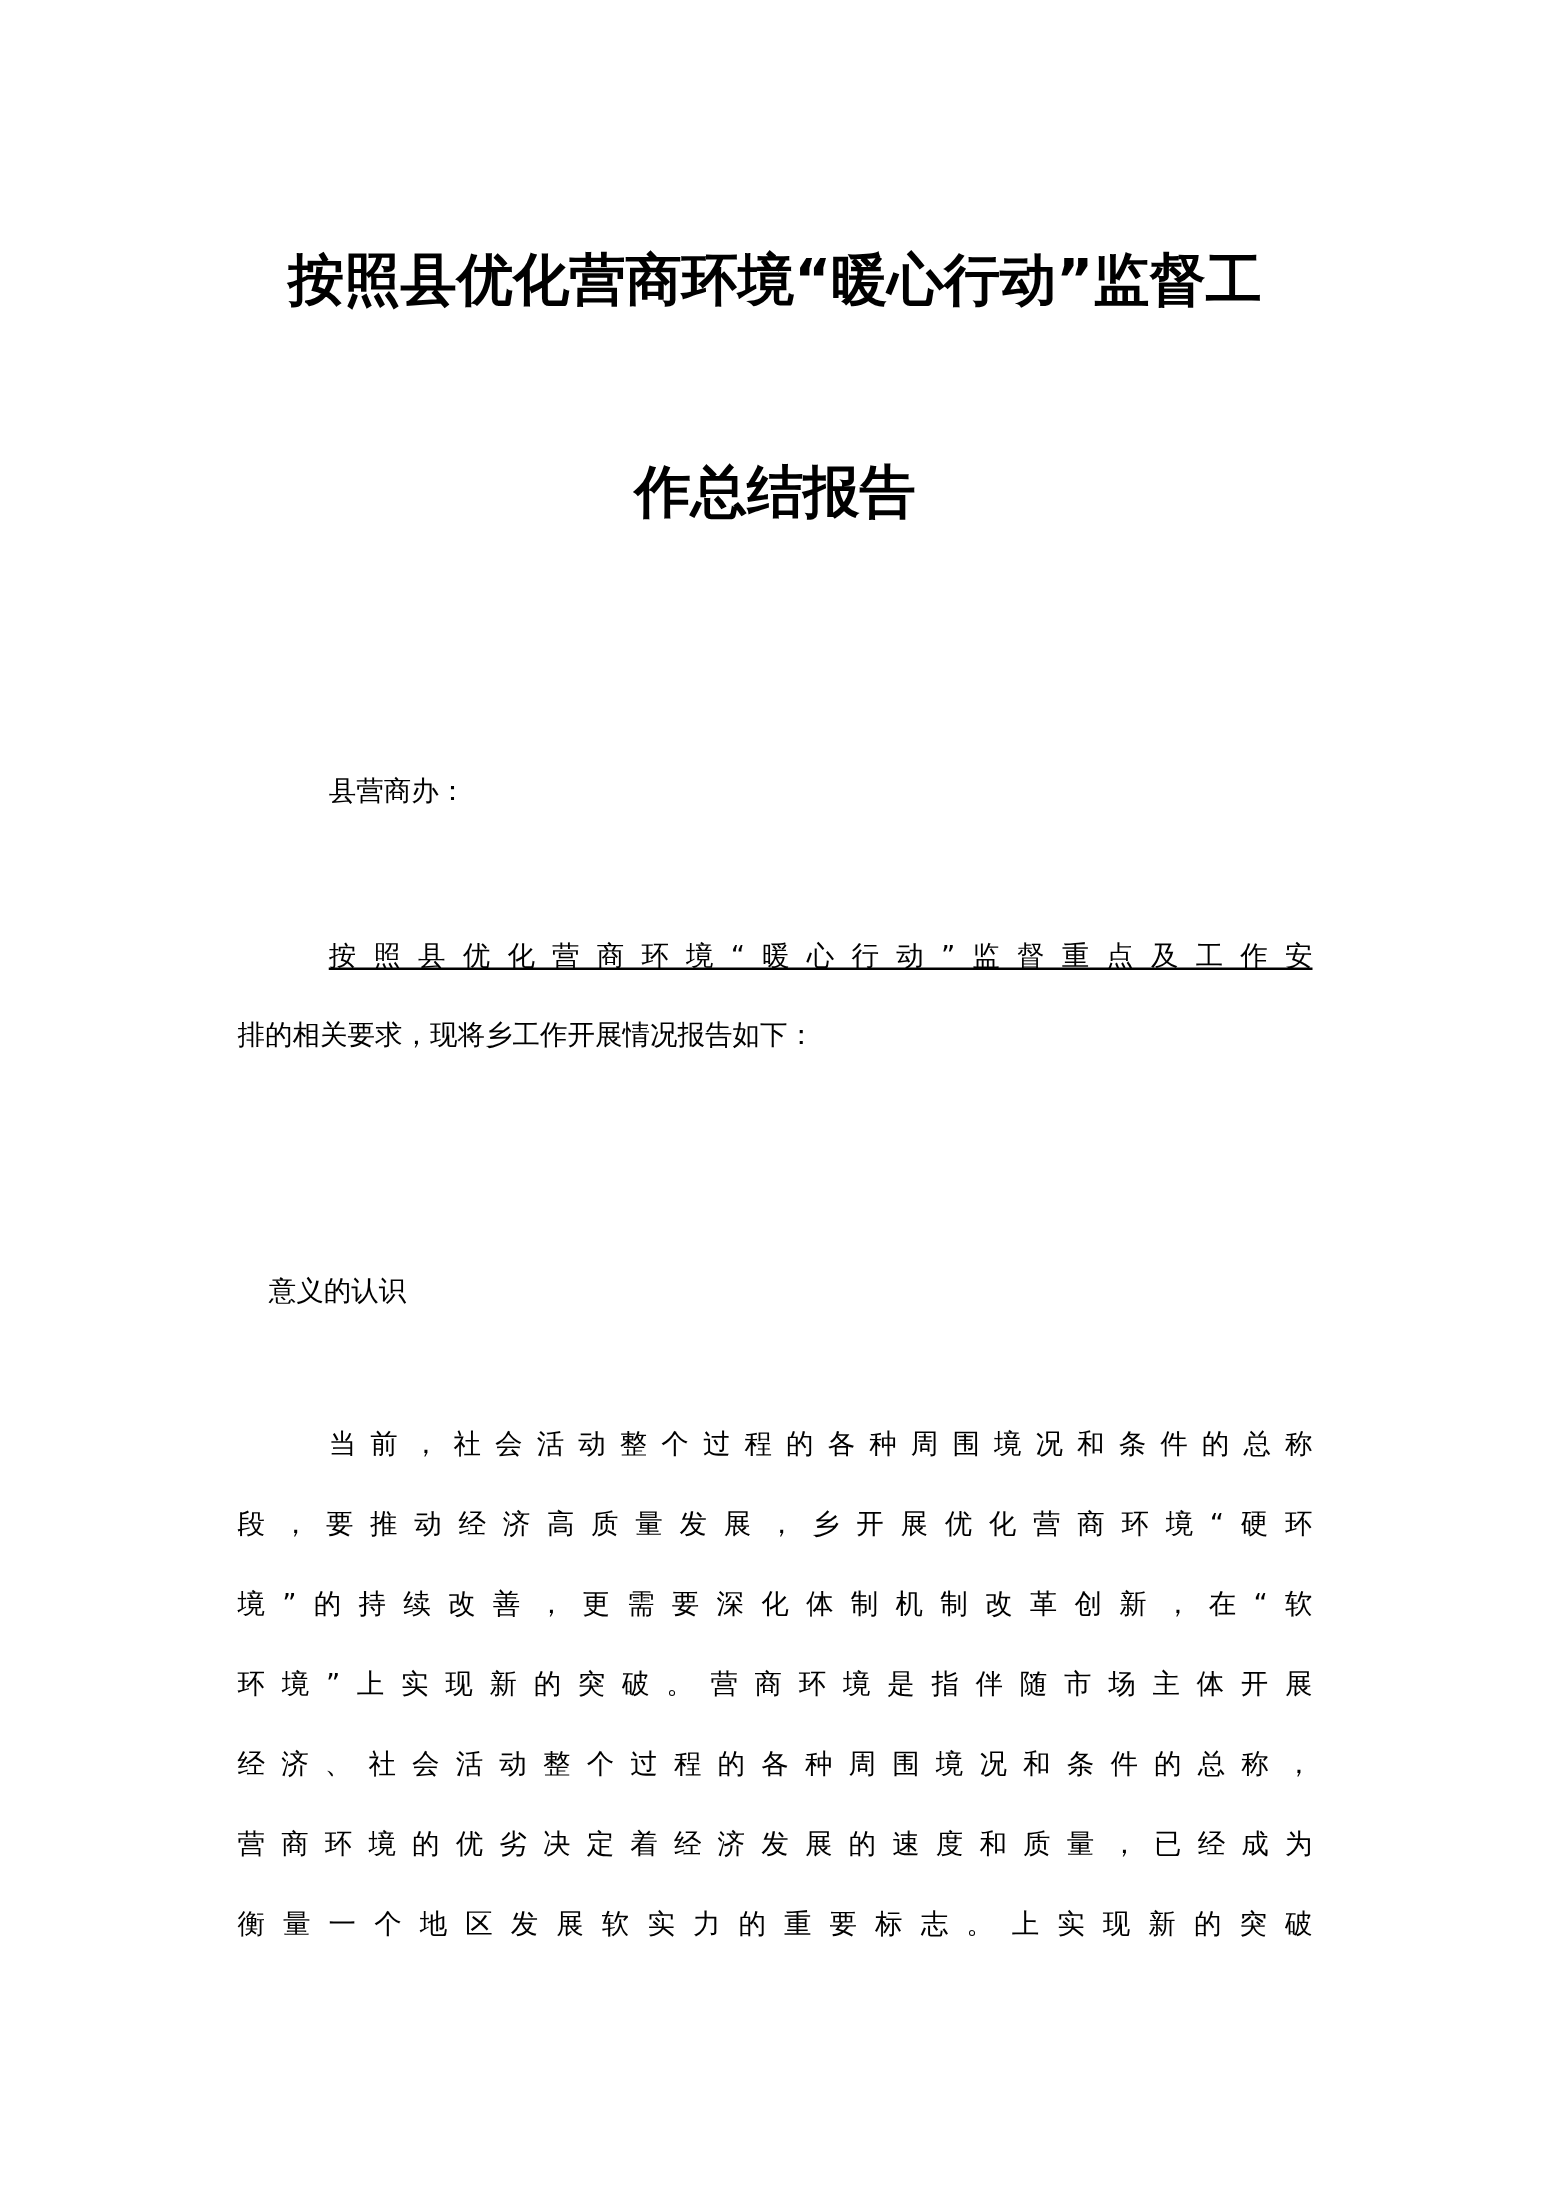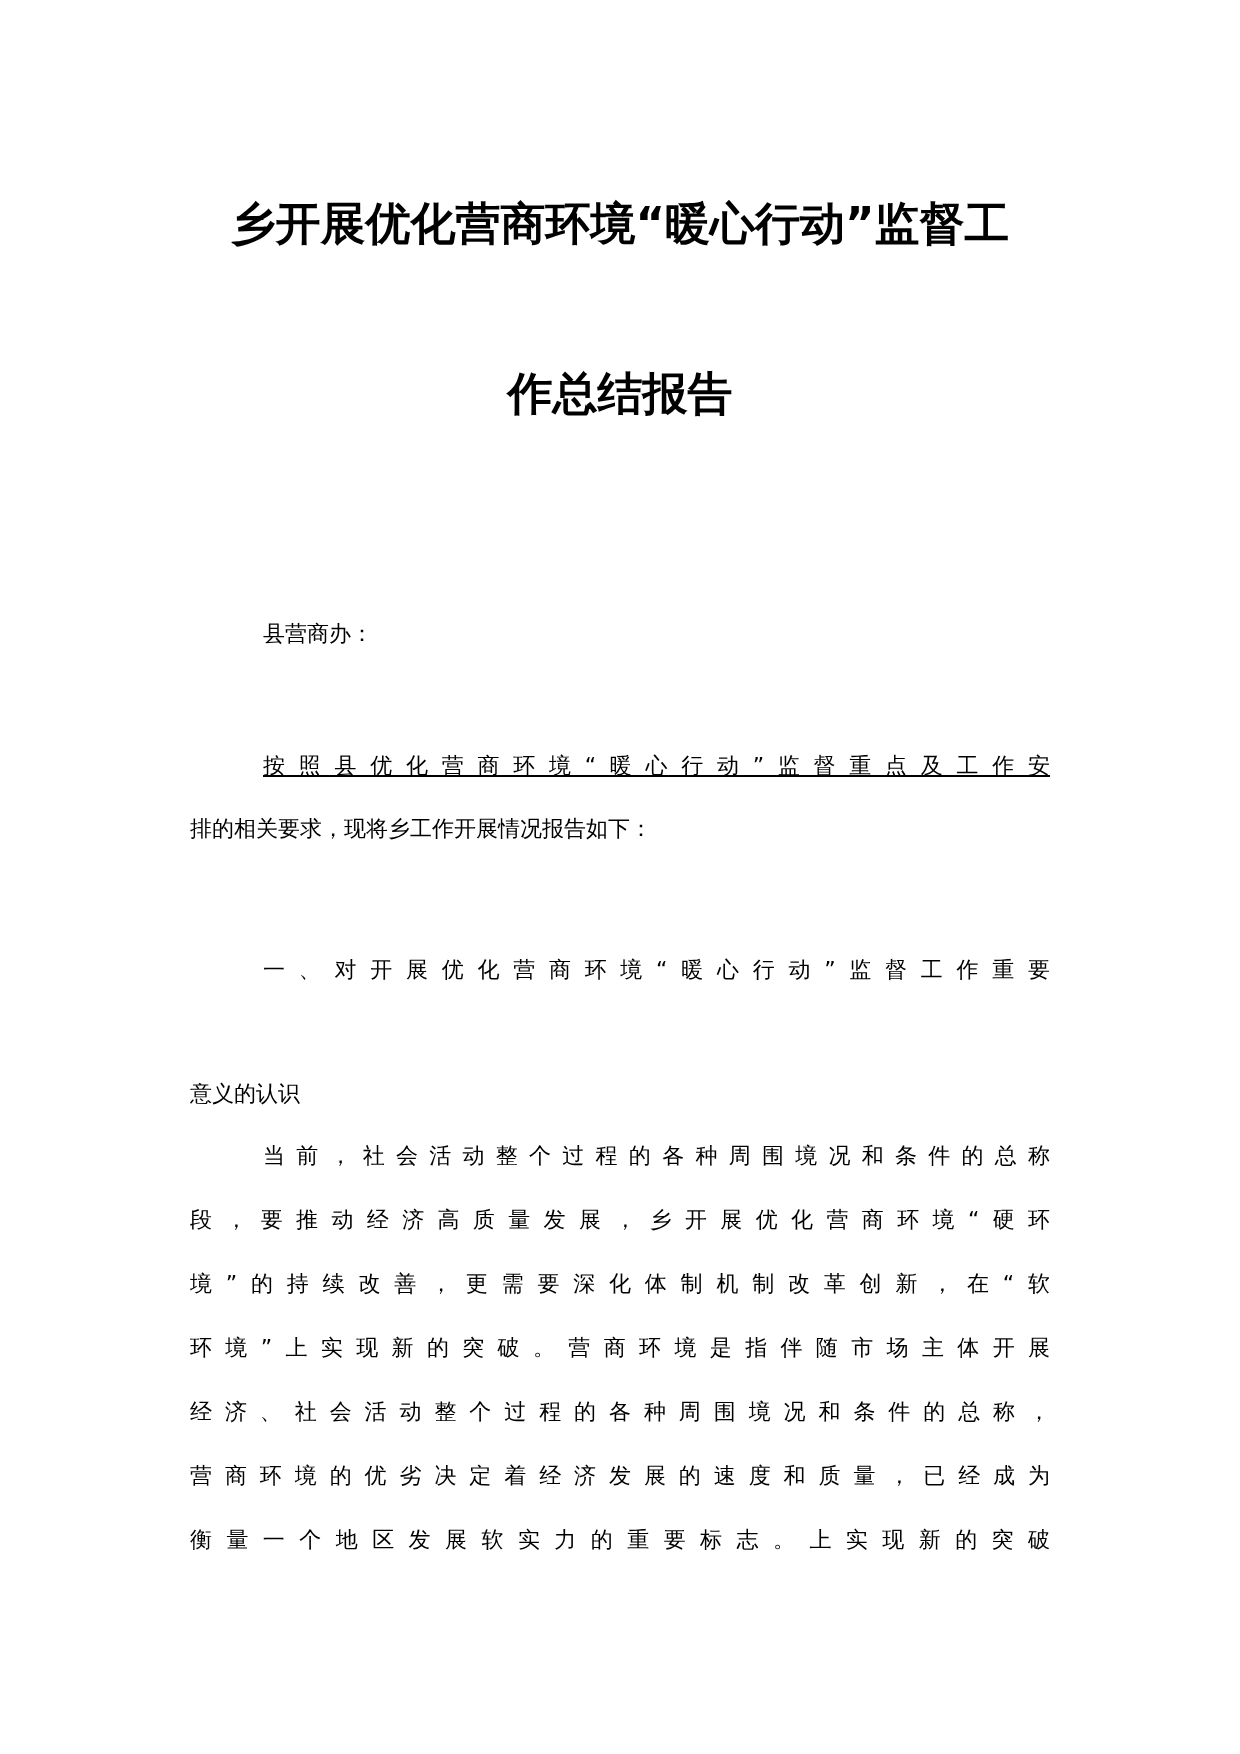--- a/index.html
+++ b/index.html
@@ -43,33 +43,32 @@
   }
   .ind {
     text-indent: 73px;
   }
 </style>
 </head>
 <body>
 
 <div class="page">
 
-  <div class="title-line" style="top:196px;">乡开展优化营商环境“暖心行动”监督工</div>
+  <div class="title-line" style="top:196px;">按照县优化营商环境“暖心行动”监督工</div>
 
   <div class="title-line" style="top:366px;">作总结报告</div>
 
   <div class="doc-line ind" style="top:612px;">县营商办：</div>
 
   <div class="doc-line ind jfull" style="top:744px;text-decoration:underline;">按照县优化营商环境“暖心行动”监督重点及工作安</div>
 
   <div class="doc-line" style="top:807px;">排的相关要求，现将乡工作开展情况报告如下：</div>
 
-  <div class="doc-line ind jfull" style="top:948px;">一、对开展优化营商环境“暖心行动”监督工作重要</div>
 
-  <div class="doc-line" style="top:1072px;">意义的认识</div>
+  <div class="doc-line" style="top:1012px;margin-left:25px;">意义的认识</div>
 
   <div class="doc-line ind jfull" style="top:1134px;">当前，社会活动整个过程的各种周围境况和条件的总称</div>
 
   <div class="doc-line jfull" style="top:1198px;">段，要推动经济高质量发展，乡开展优化营商环境“硬环</div>
 
   <div class="doc-line jfull" style="top:1262px;">境”的持续改善，更需要深化体制机制改革创新，在“软</div>
 
   <div class="doc-line jfull" style="top:1326px;">环境”上实现新的突破。营商环境是指伴随市场主体开展</div>
 
   <div class="doc-line jfull" style="top:1390px;">经济、社会活动整个过程的各种周围境况和条件的总称，</div>

